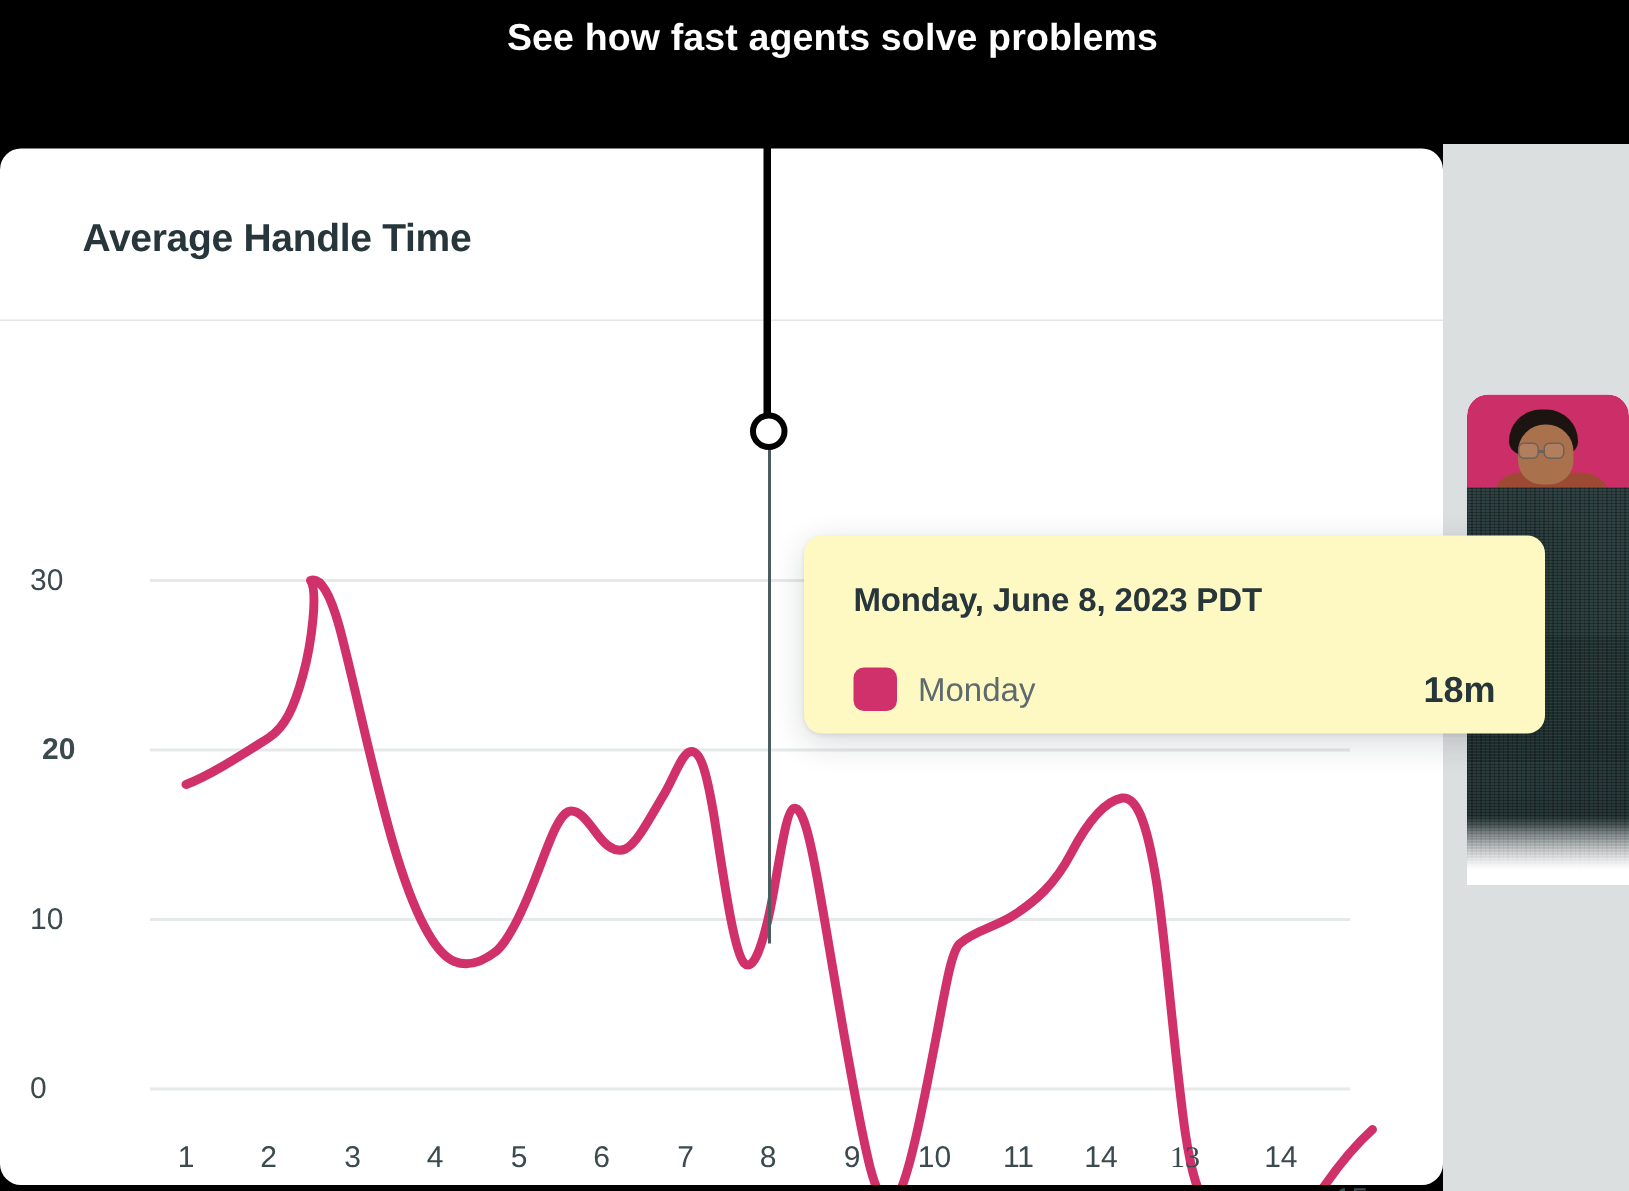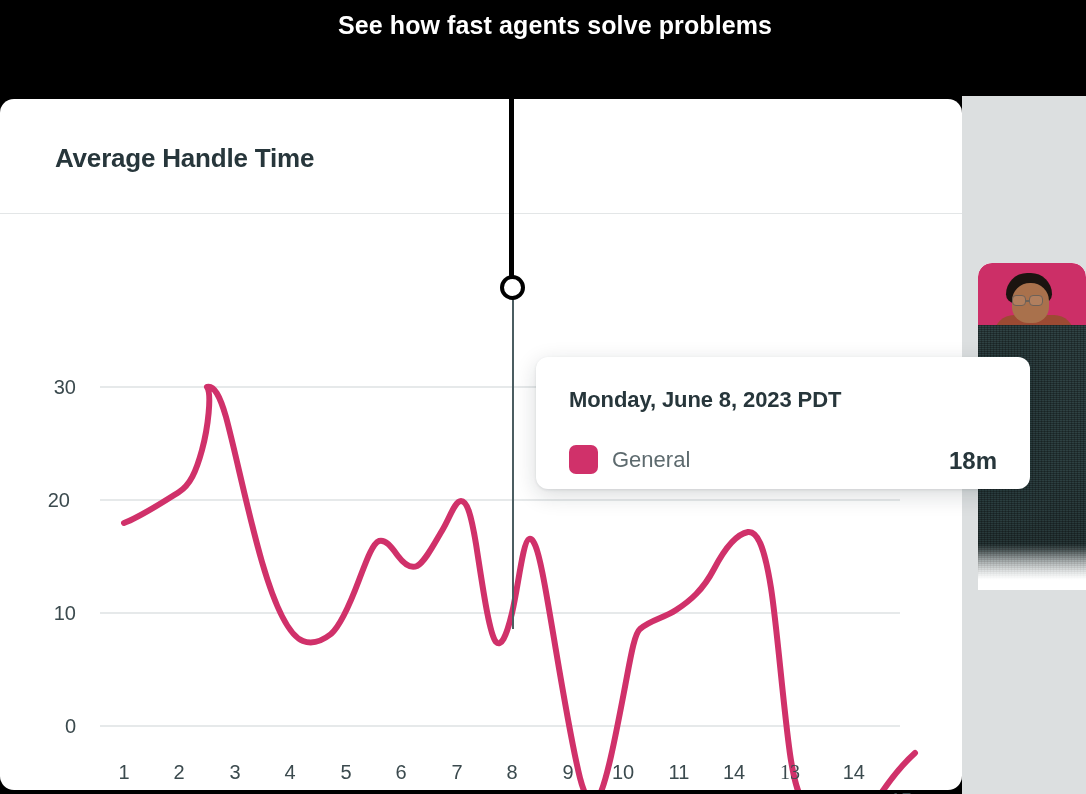--- a/index.html
+++ b/index.html
@@ -148,21 +148,21 @@
   #plot {
     position: absolute;
     left: 0; top: 115px;
     width: 962px; height: 576px;
   }
   #plot-svg { position: absolute; left: 0; top: 0; }
 
   .ytick {
     position: absolute;
     right: 0; width: 56px;
-    text-align: right;
+    text-align: left;
     color: #3b4a4e;
     font-size: 20px;
     line-height: 20px;
   }
   .xtick {
     position: absolute;
     width: 40px; text-align: center;
     color: #3b4a4e;
     font-size: 20px;
     line-height: 20px;
@@ -191,21 +191,21 @@
     border-radius: 50%;
     background: #ffffff;
     z-index: 23;
   }
 
   
   #tooltip {
     position: absolute;
     left: 536px; top: 357px;
     width: 494px; height: 132px;
-    background: #ffffff;
+    background: #fef9c3;
     border-radius: 12px;
     box-shadow: 0 6px 22px rgba(20,30,35,0.16), 0 1px 3px rgba(20,30,35,0.10);
     z-index: 26;
     padding-left: 41px;
   }
   #tooltip-date {
     position: absolute;
     left: 33px; top: 30px;
     color: #27363b;
     font-size: 22px;
@@ -299,21 +299,21 @@
                  C 726 332, 737 320, 748 318
                  C 757 317, 764 330, 771 374
                  C 777 412, 783 490, 790 540
                  C 795 574, 801 590, 810 594
                  C 820 598, 833 600, 845 602
                  C 858 604, 870 596, 882 578
                  C 893 562, 905 548, 915 539" fill="none" stroke="#d0316a" stroke-width="6" stroke-linecap="round" stroke-linejoin="round"></path>
       </svg>
 
       <div class="ytick" style="left:20px; top:163px;">30</div>
-      <div class="ytick" style="left:14px; top:276px;">20</div>
+      <div class="ytick" style="left:28px; top:276px;font-weight:bold;">20</div>
       <div class="ytick" style="left:20px; top:389px;">10</div>
       <div class="ytick" style="left:20px; top:502px;">0</div>
 
       <div class="xtick" style="left:104px;  top:548px;">1</div>
       <div class="xtick" style="left:159px;  top:548px;">2</div>
       <div class="xtick" style="left:215px;  top:548px;">3</div>
       <div class="xtick" style="left:270px;  top:548px;">4</div>
       <div class="xtick" style="left:326px;  top:548px;">5</div>
       <div class="xtick" style="left:381px;  top:548px;">6</div>
       <div class="xtick" style="left:437px;  top:548px;">7</div>
@@ -327,21 +327,21 @@
       <div class="xtick" style="left:881px;  top:548px;margin-top:28px;">15</div>
 
     </div>
   </div>
 
   <div id="cursor-line-thin"></div>
 
   <div id="tooltip">
     <div id="tooltip-date">Monday, June 8, 2023 PDT</div>
     <div id="tooltip-swatch" style="background: rgb(208, 49, 106);"></div>
-    <div id="tooltip-series">General</div>
+    <div id="tooltip-series">Monday</div>
     <div id="tooltip-value">18m</div>
   </div>
 
   <div id="cursor-line-black"></div>
   <div id="cursor-dot"></div>
 
   <div id="banner">
     <div id="banner-title">See how fast agents solve problems</div>
   </div>
 

